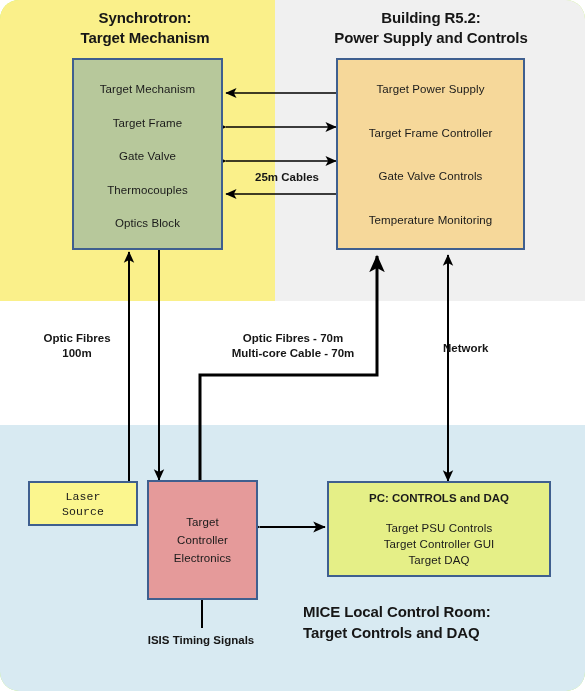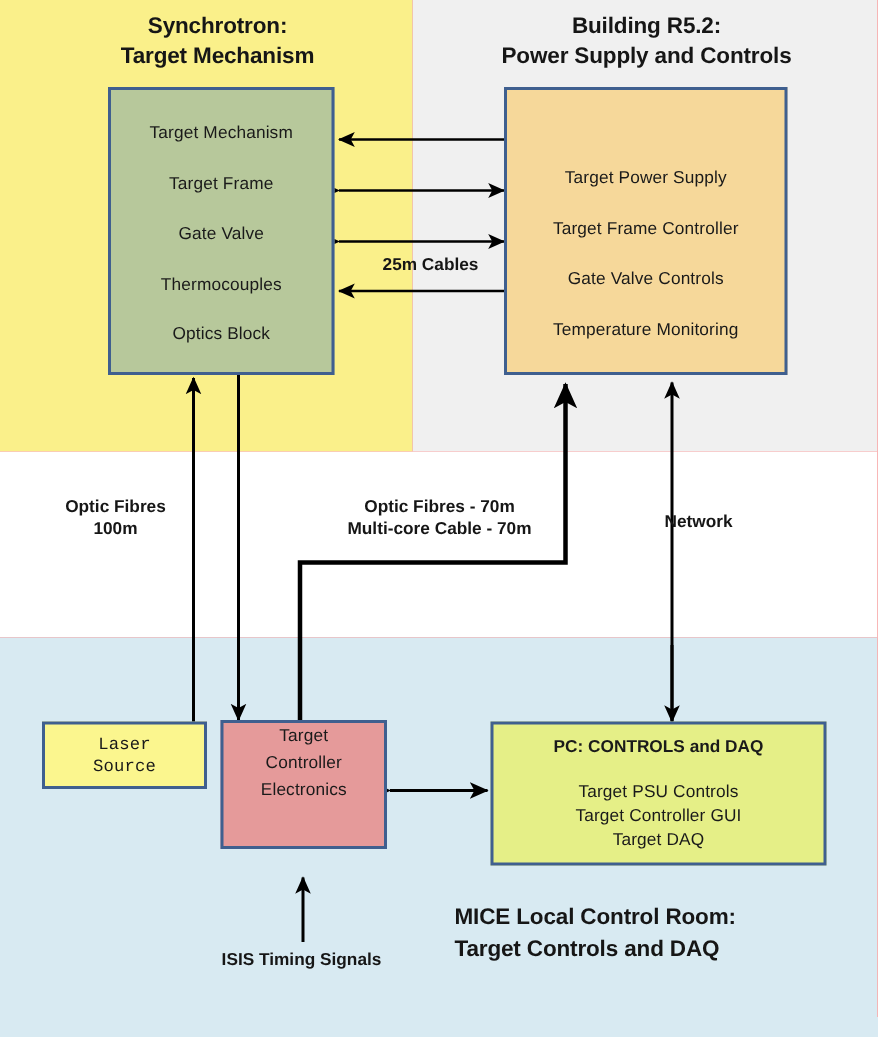--- a/index.html
+++ b/index.html
@@ -8,21 +8,22 @@
     background: #ffffff;
   }
   body {
     font-family: "Liberation Sans", sans-serif;
   }
   #diagram {
     position: relative;
     width: 585px;
     height: 691px;
     overflow: hidden;
-    background: #ef4444;
+    background: #bef264;
+    border-radius: 19px;
   }
   
   .zone {
     position: absolute;
   }
   .zone-synchrotron {
     left: 0; top: 0; width: 275px; height: 301px;
     background: #faf08a;
   }
   .zone-building {
@@ -55,21 +56,21 @@
   }
   .box-green {
     left: 72px; top: 58px; width: 151px; height: 192px;
     background: #b7c89b;
     justify-content: flex-start;
     padding-top: 24px;
   }
   .box-orange {
     left: 336px; top: 58px; width: 189px; height: 192px;
     background: #f6d89a;
-    justify-content: flex-end;
+    justify-content: space-between;
     padding-top: 24px;
   }
   .box-line {
     font-size: 11.5px;
     line-height: 1;
     margin-bottom: 22px;
     white-space: nowrap;
     letter-spacing: 0.1px;
   }
   .box-laser {
@@ -78,22 +79,23 @@
     justify-content: center;
   }
   .box-laser .box-line {
     margin-bottom: 0;
     font-size: 11.5px;
     line-height: 15px;
     text-align: center;
     font-family: Liberation Mono, monospace;
   }
   .box-controller {
-    left: 147px; top: 480px; width: 111px; height: 86px;
+    left: 147px; top: 480px; width: 111px; height: 120px;
     background: #e59a9a;
+    justify-content: center;
   }
   .box-controller .box-line {
     margin-bottom: 0;
     font-size: 11.5px;
     line-height: 18px;
     text-align: center;
   }
   .box-pc {
     left: 327px; top: 481px; width: 224px; height: 96px;
     background: #e5ef87;

